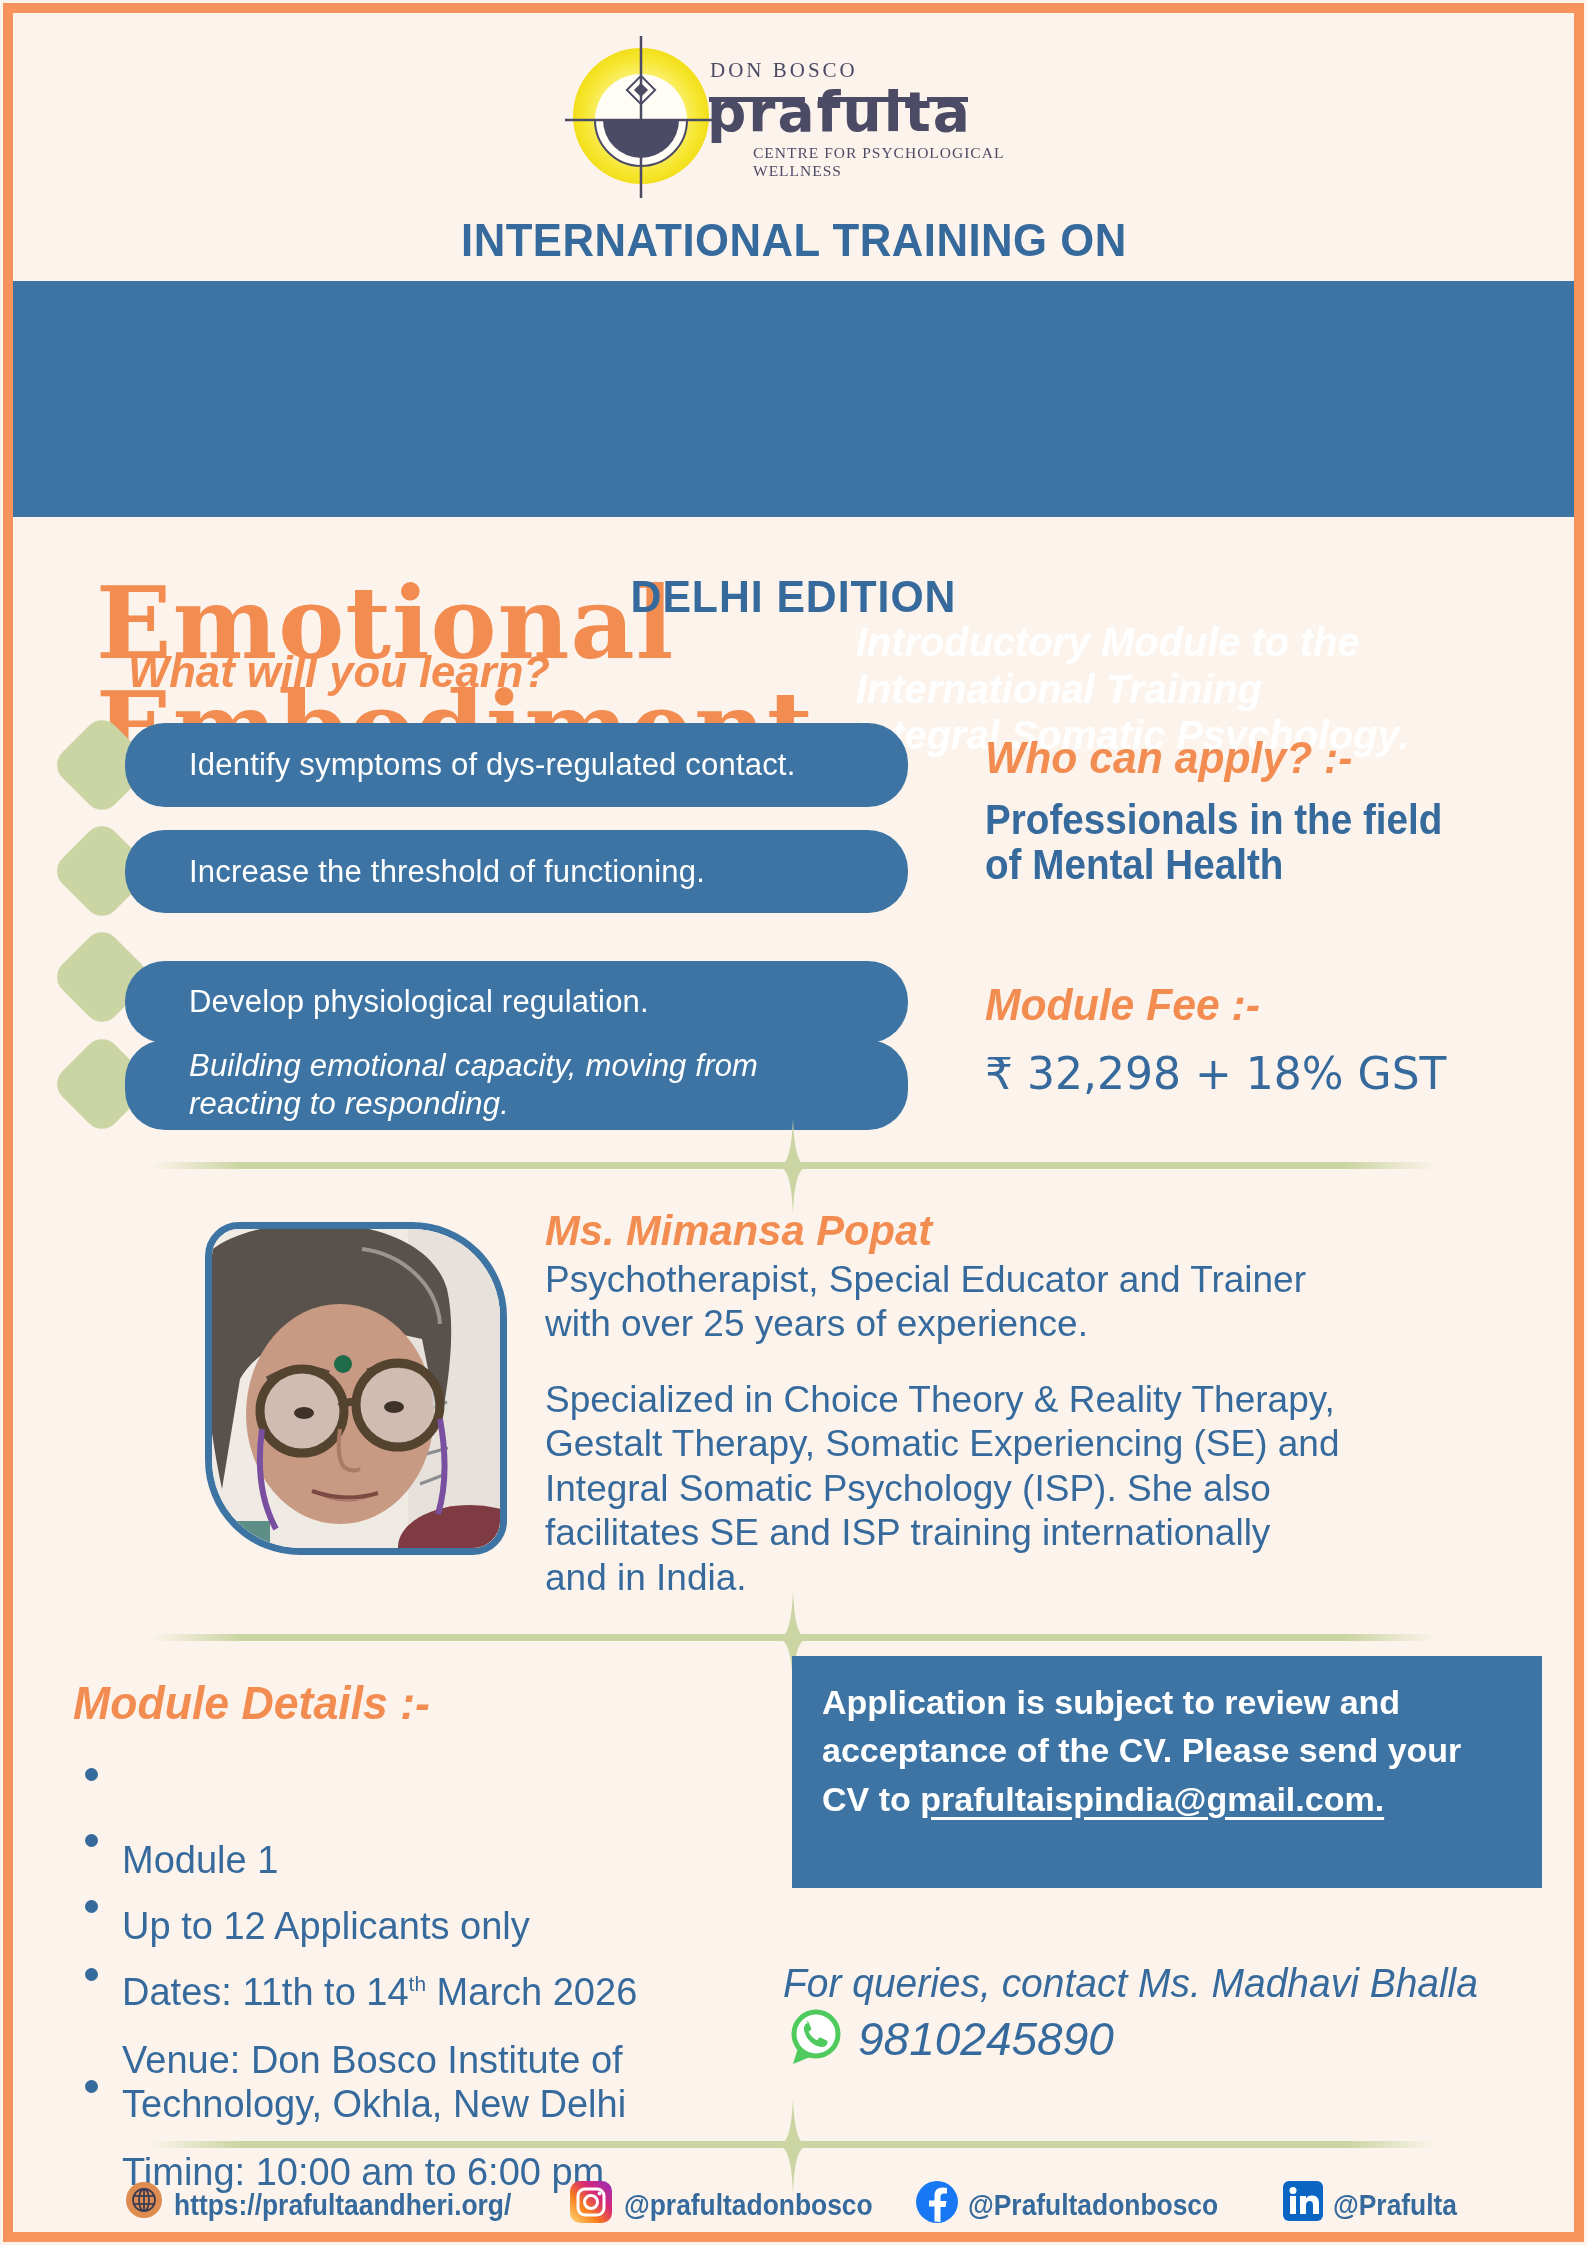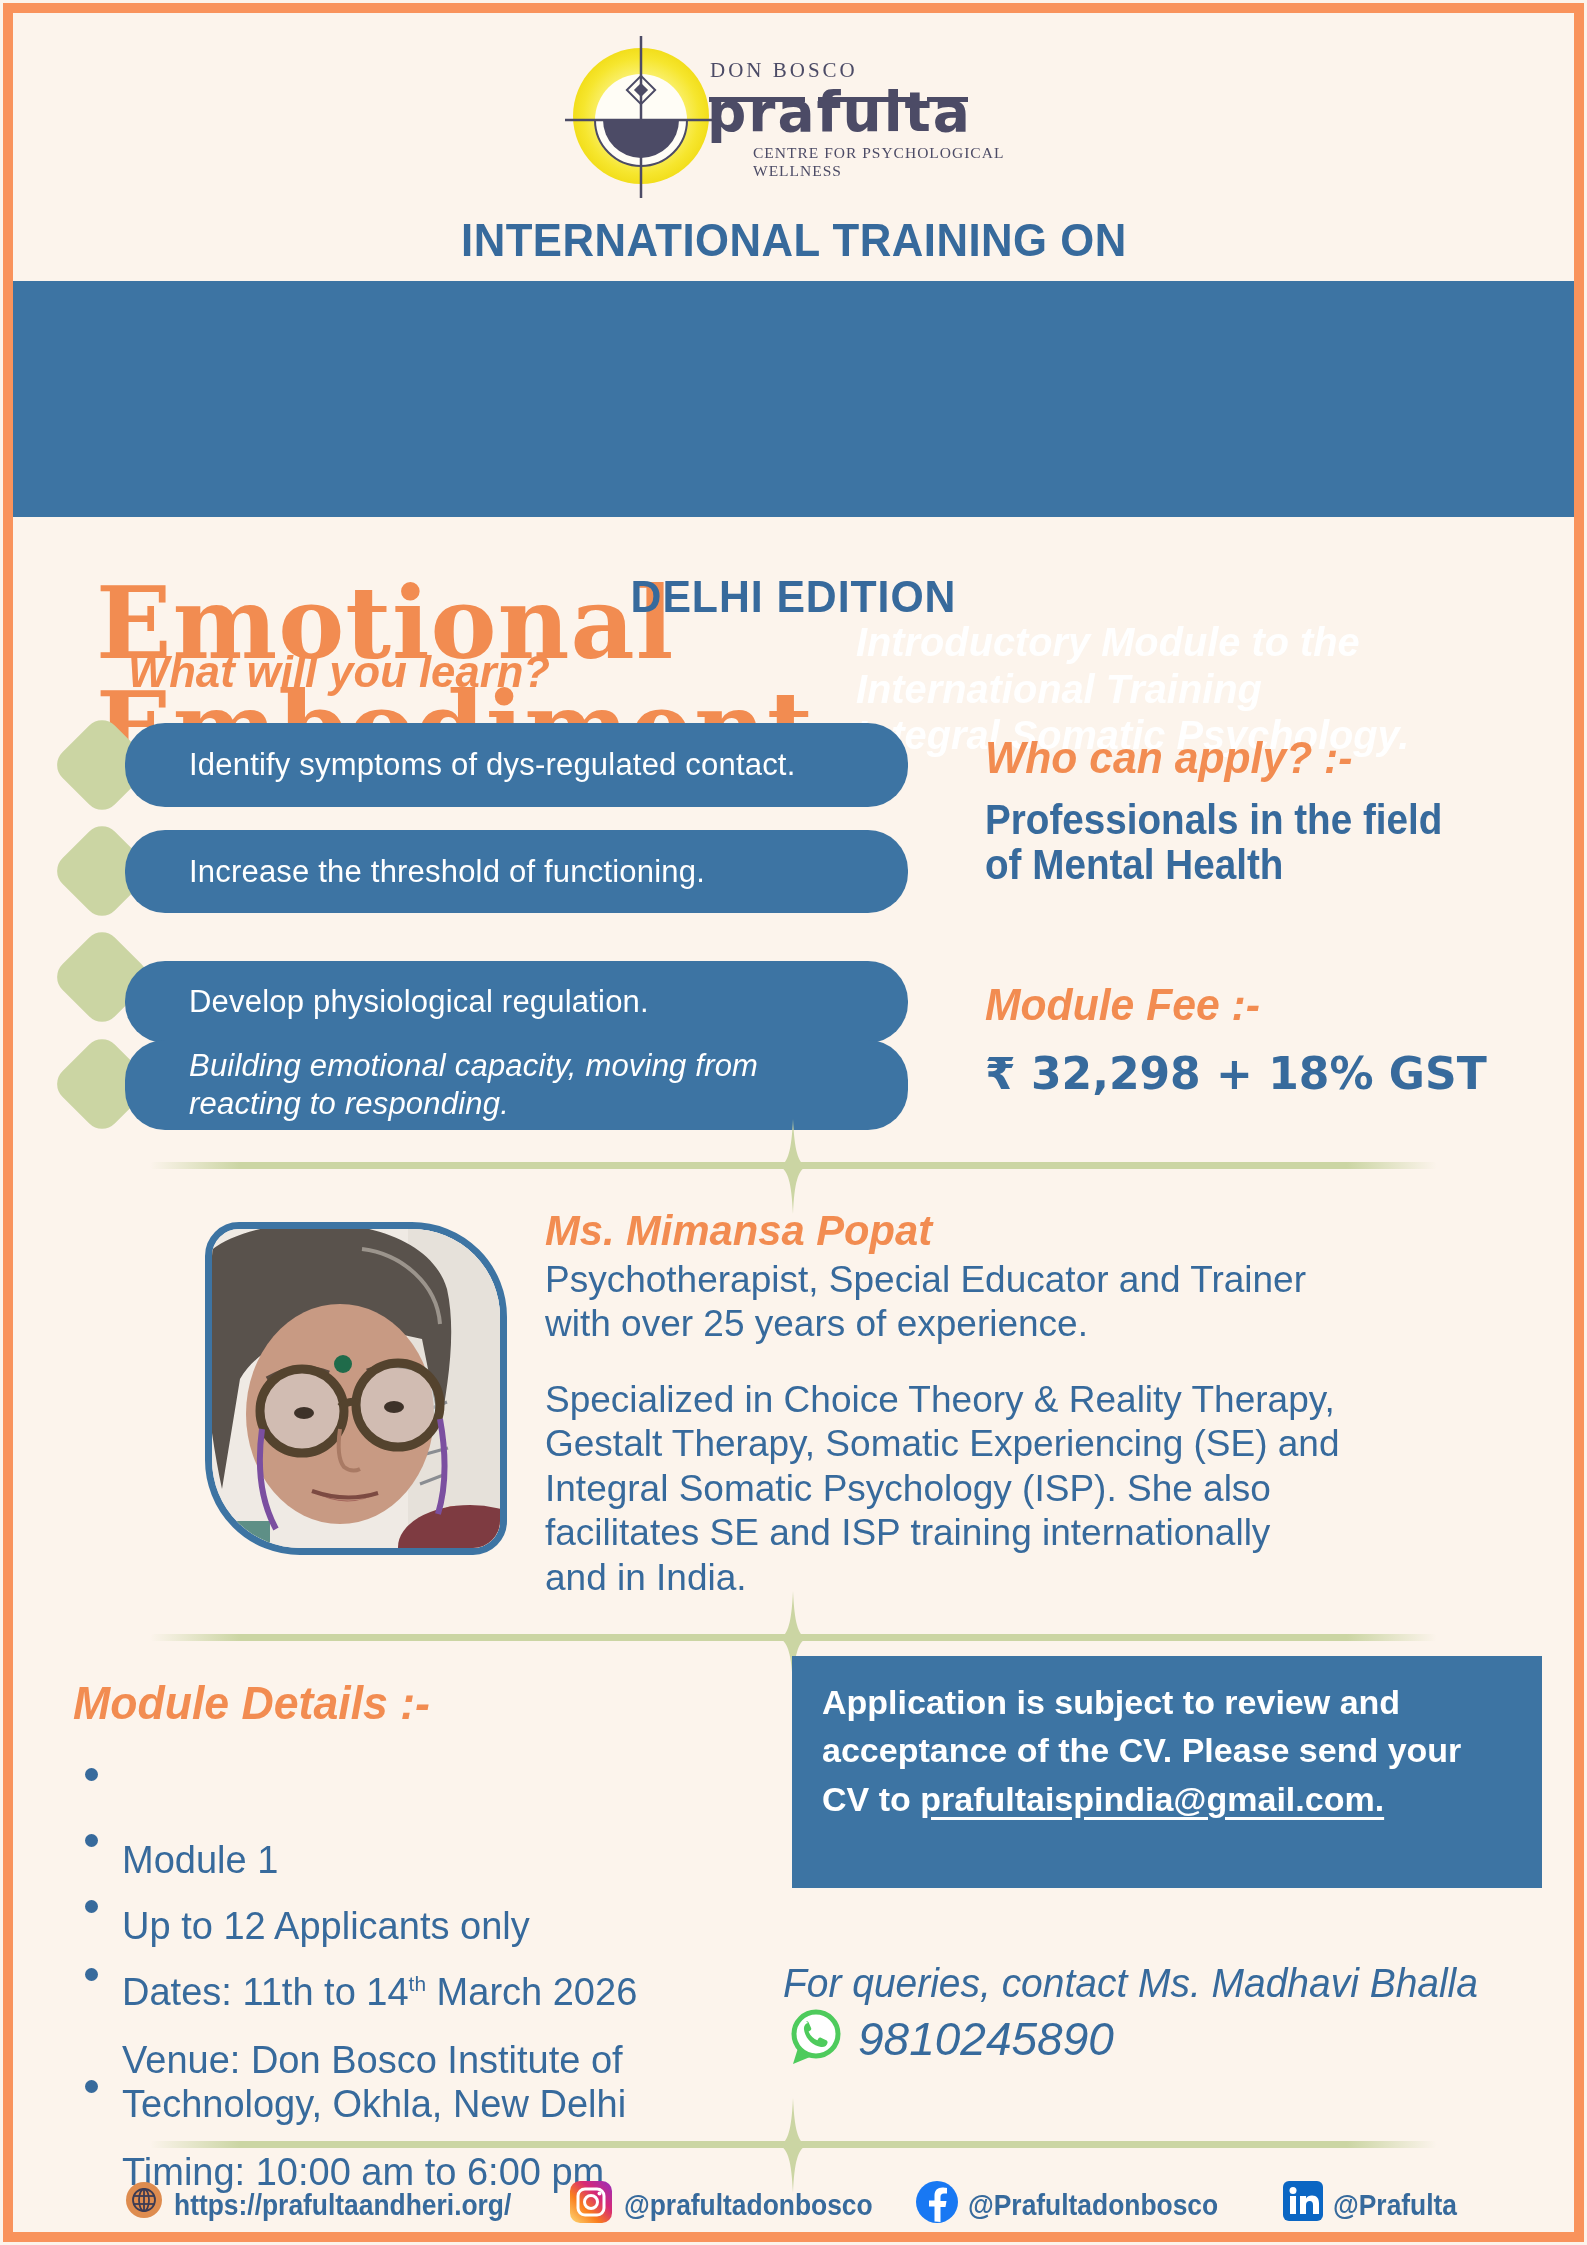--- a/index.html
+++ b/index.html
@@ -35,21 +35,21 @@
   
   .learn-heading{position:absolute;left:128px;top:646px;color:var(--orange);font-weight:bold;font-style:italic;font-size:45px;transform:scaleX(.97);transform-origin:left;}
   .pill{position:absolute;left:125px;width:783px;background:var(--blue);border-radius:40px;display:flex;align-items:center;
     color:#fff;font-size:31px;letter-spacing:.2px;padding:8px 30px 8px 64px;line-height:1.22;white-space:pre-line;}
   .diamond{position:absolute;width:74px;height:74px;background:var(--sage);border-radius:18px;transform:rotate(45deg);}
 
   
   .apply-heading{position:absolute;left:985px;top:733px;color:var(--orange);font-weight:bold;font-style:italic;font-size:44px;transform:scaleX(.97);transform-origin:left;}
   .apply-text{position:absolute;left:985px;top:797px;color:var(--blue-text);font-weight:bold;font-size:42px;line-height:1.08;white-space:pre-line;transform:scaleX(.92);transform-origin:left;}
   .fee-heading{position:absolute;left:985px;top:980px;color:var(--orange);font-weight:bold;font-style:italic;font-size:44px;transform:scaleX(.97);transform-origin:left;}
-  .fee-amount{position:absolute;left:985px;top:1048px;color:var(--blue-text);font-weight:bold;font-size:44px;font-family:"DejaVu Sans",sans-serif;}
+  .fee-amount{position:absolute;left:985px;top:1048px;color:var(--blue-text);font-weight:normal;font-size:44px;font-family:"DejaVu Sans",sans-serif;}
 
   
   .divider-line{position:absolute;left:150px;width:1287px;height:7px;border-radius:4px;
     background:linear-gradient(90deg,rgba(203,213,163,0) 0,var(--sage) 7%,var(--sage) 93%,rgba(203,213,163,0) 100%);}
   .divider-star{position:absolute;left:780px;width:26px;height:95px;}
 
   
   .photo-frame{position:absolute;left:205px;top:1222px;width:302px;height:333px;border:7px solid var(--blue);
     border-radius:34px 95px 34px 95px;overflow:hidden;background:#EFEAE4;}
   .trainer-name{position:absolute;left:545px;top:1206px;color:var(--orange);font-weight:bold;font-style:italic;font-size:43px;transform:scaleX(.97);transform-origin:left;}

